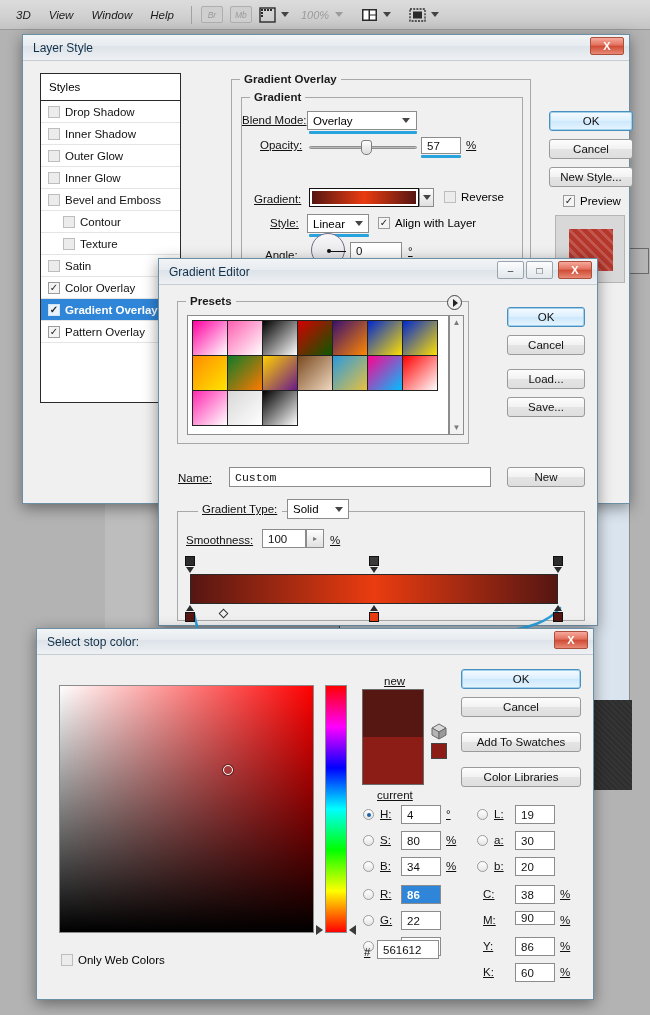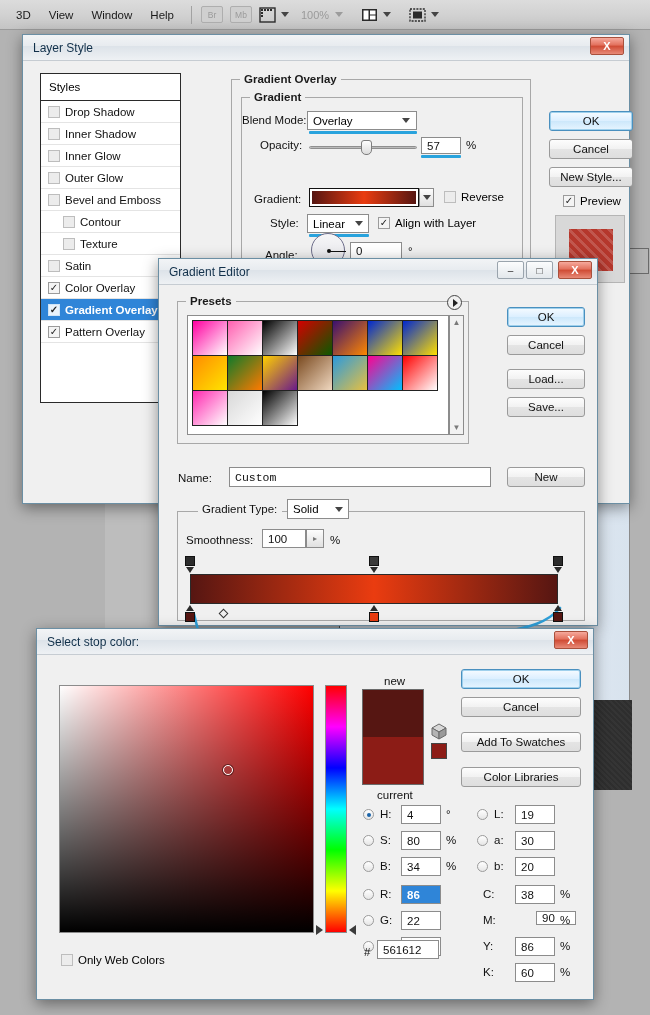--- a/index.html
+++ b/index.html
@@ -29,21 +29,21 @@
   #right-ruler-box {
     position:absolute; left:623px; top:248px; width:26px; height:26px;
     border:1px solid #6a6a6a; background:#b6b6b6;
   }
 
   
   #menubar {
     position:absolute; left:0; top:0; width:650px; height:30px;
     background:linear-gradient(to bottom,#dcdcdc 0%,#d2d2d2 50%,#c4c4c4 100%);
     border-bottom:1px solid #9a9a9a;
-    display:flex; align-items:center; padding-left:8px; gap:2px;
+    display:flex; align-items:center; padding-left:8px; gap:2px;font-style:italic;
   }
   .menu-item {
     padding:3px 8px; font-size:11.5px; color:#1a1a1a; cursor:default; white-space:nowrap;
   }
   .mb-sep { width:1px; height:18px; background:#a2a2a2; margin:0 7px; }
   .tool-btn {
     width:22px; height:17px; border:1px solid #aeaeae; border-radius:2px;
     background:#cfcfcf; color:#9a9a9a; font-size:8.5px;
     display:flex; align-items:center; justify-content:center; margin-right:5px;
   }
@@ -76,21 +76,21 @@
   }
 
   
   .group {
     position:absolute; border:1px solid #a8a8a8;
   }
   .group-title {
     position:absolute; top:-7px; left:8px; background:#f0f0f0;
     padding:0 4px; font-size:11.5px; font-weight:bold; color:#1b1b1b;
   }
-  .lbl { position:absolute; font-size:11.5px; color:#111; white-space:nowrap; }
+  .lbl { position:absolute; font-size:11.5px; color:#111; white-space:nowrap;text-decoration:underline; }
   .field {
     position:absolute; background:#fff; border:1px solid #8c8c8c;
     font-size:11.5px; color:#111; display:flex; align-items:center; padding-left:5px;
   }
   .btn {
     position:absolute; border:1px solid #9a9a9a; border-radius:3px;
     background:linear-gradient(to bottom,#fdfdfd 0%,#f2f2f2 48%,#e4e4e4 52%,#dedede 100%);
     display:flex; align-items:center; justify-content:center;
     font-size:11.5px; color:#111;
   }
@@ -242,25 +242,25 @@
         <div class="sl-row">
           <span class="chkbox dim"></span>
           <span>Drop Shadow</span>
         </div>
         <div class="sl-row">
           <span class="chkbox dim"></span>
           <span>Inner Shadow</span>
         </div>
         <div class="sl-row">
           <span class="chkbox dim"></span>
+          <span>Outer Glow</span>
+        </div>
+        <div class="sl-row">
+          <span class="chkbox dim"></span>
           <span>Inner Glow</span>
-        </div>
-        <div class="sl-row">
-          <span class="chkbox dim"></span>
-          <span>Outer Glow</span>
         </div>
         <div class="sl-row">
           <span class="chkbox dim"></span>
           <span>Bevel and Emboss</span>
         </div>
         <div class="sl-row indent">
           <span class="chkbox dim"></span>
           <span>Contour</span>
         </div>
         <div class="sl-row indent">
@@ -537,21 +537,21 @@
       <div class="field" style="left: 478px; top: 202px; width: 40px; height: 19px;">30</div>
       <span class="radio" style="position: absolute; left: 440px; top: 232px;"></span>
       <span class="lbl" style="left: 457px; top: 231px;">b:</span>
       <div class="field" style="left: 478px; top: 228px; width: 40px; height: 19px;">20</div>
     </div>
   <div id="cmyk-rows">
       <span class="lbl" style="left: 446px; top: 259px;">C:</span>
       <div class="field" style="left: 478px; top: 256px; width: 40px; height: 19px;">38</div>
       <span class="lbl" style="left: 523px; top: 259px;">%</span>
       <span class="lbl" style="left: 446px; top: 285px;">M:</span>
-      <div class="field" style="left: 478px; top: 282px; width: 40px; height: 14px; margin-left: 21px;">90</div>
+      <div class="field" style="left: 478px; top: 282px; width: 40px; height: 14px;">90</div>
       <span class="lbl" style="left: 523px; top: 285px;">%</span>
       <span class="lbl" style="left: 446px; top: 311px;">Y:</span>
       <div class="field" style="left: 478px; top: 308px; width: 40px; height: 19px;">86</div>
       <span class="lbl" style="left: 523px; top: 311px;">%</span>
       <span class="lbl" style="left: 446px; top: 337px;">K:</span>
       <div class="field" style="left: 478px; top: 334px; width: 40px; height: 19px;">60</div>
       <span class="lbl" style="left: 523px; top: 337px;">%</span>
     </div>
 
   <span class="lbl" style="left:327px; top:317px;">#</span>

